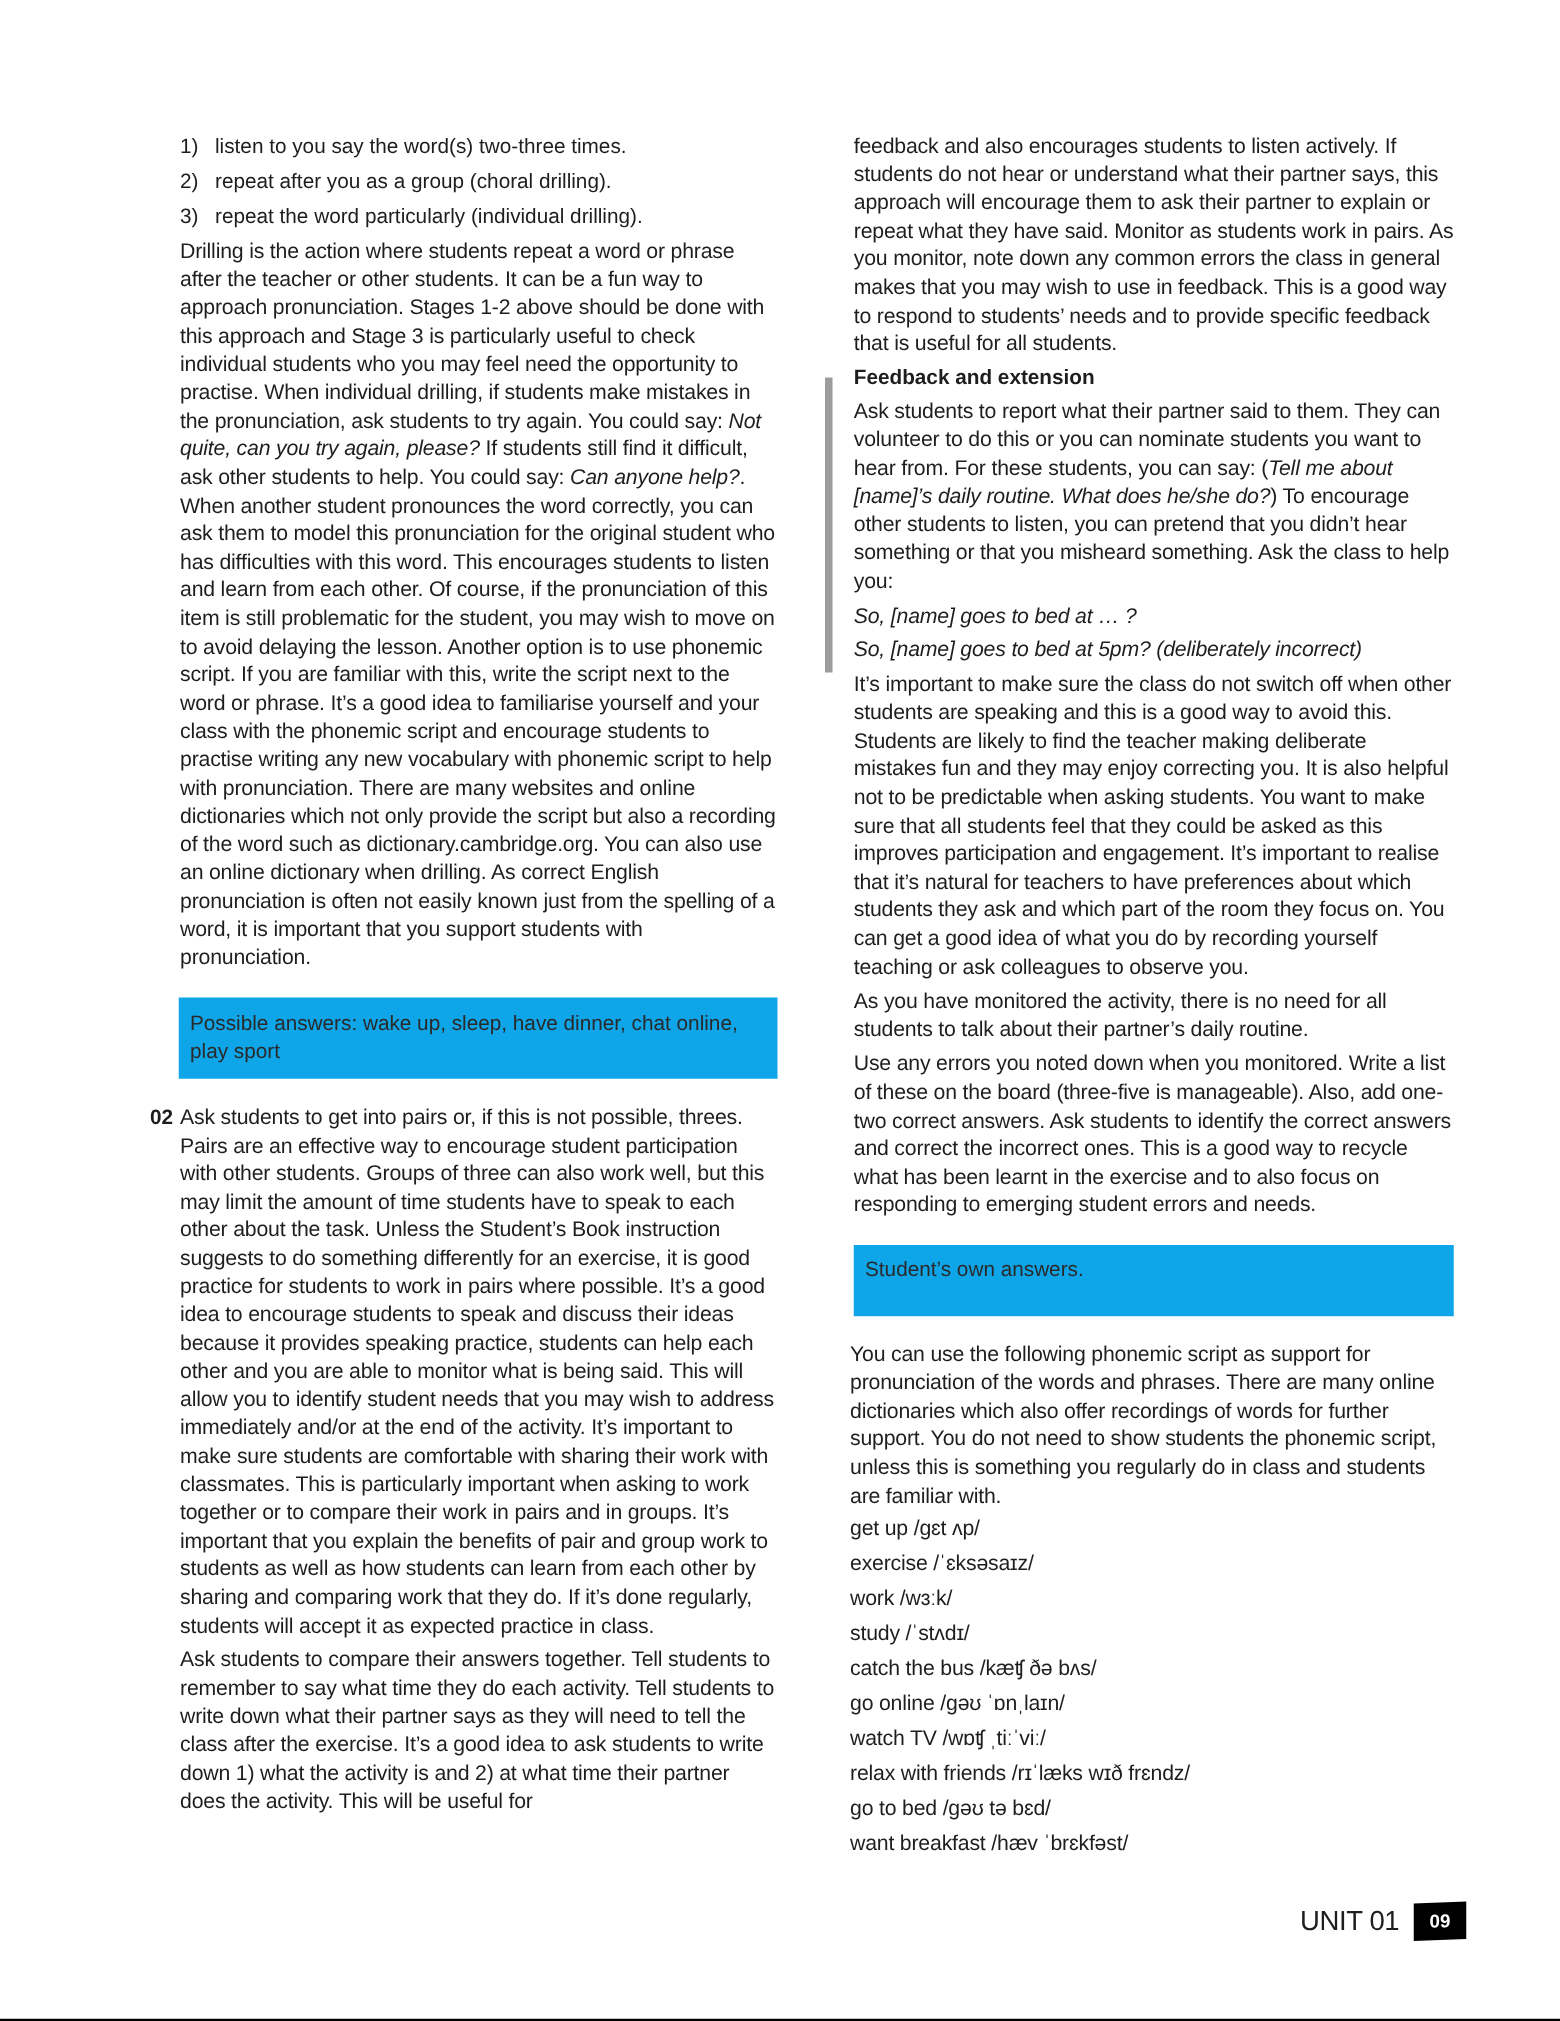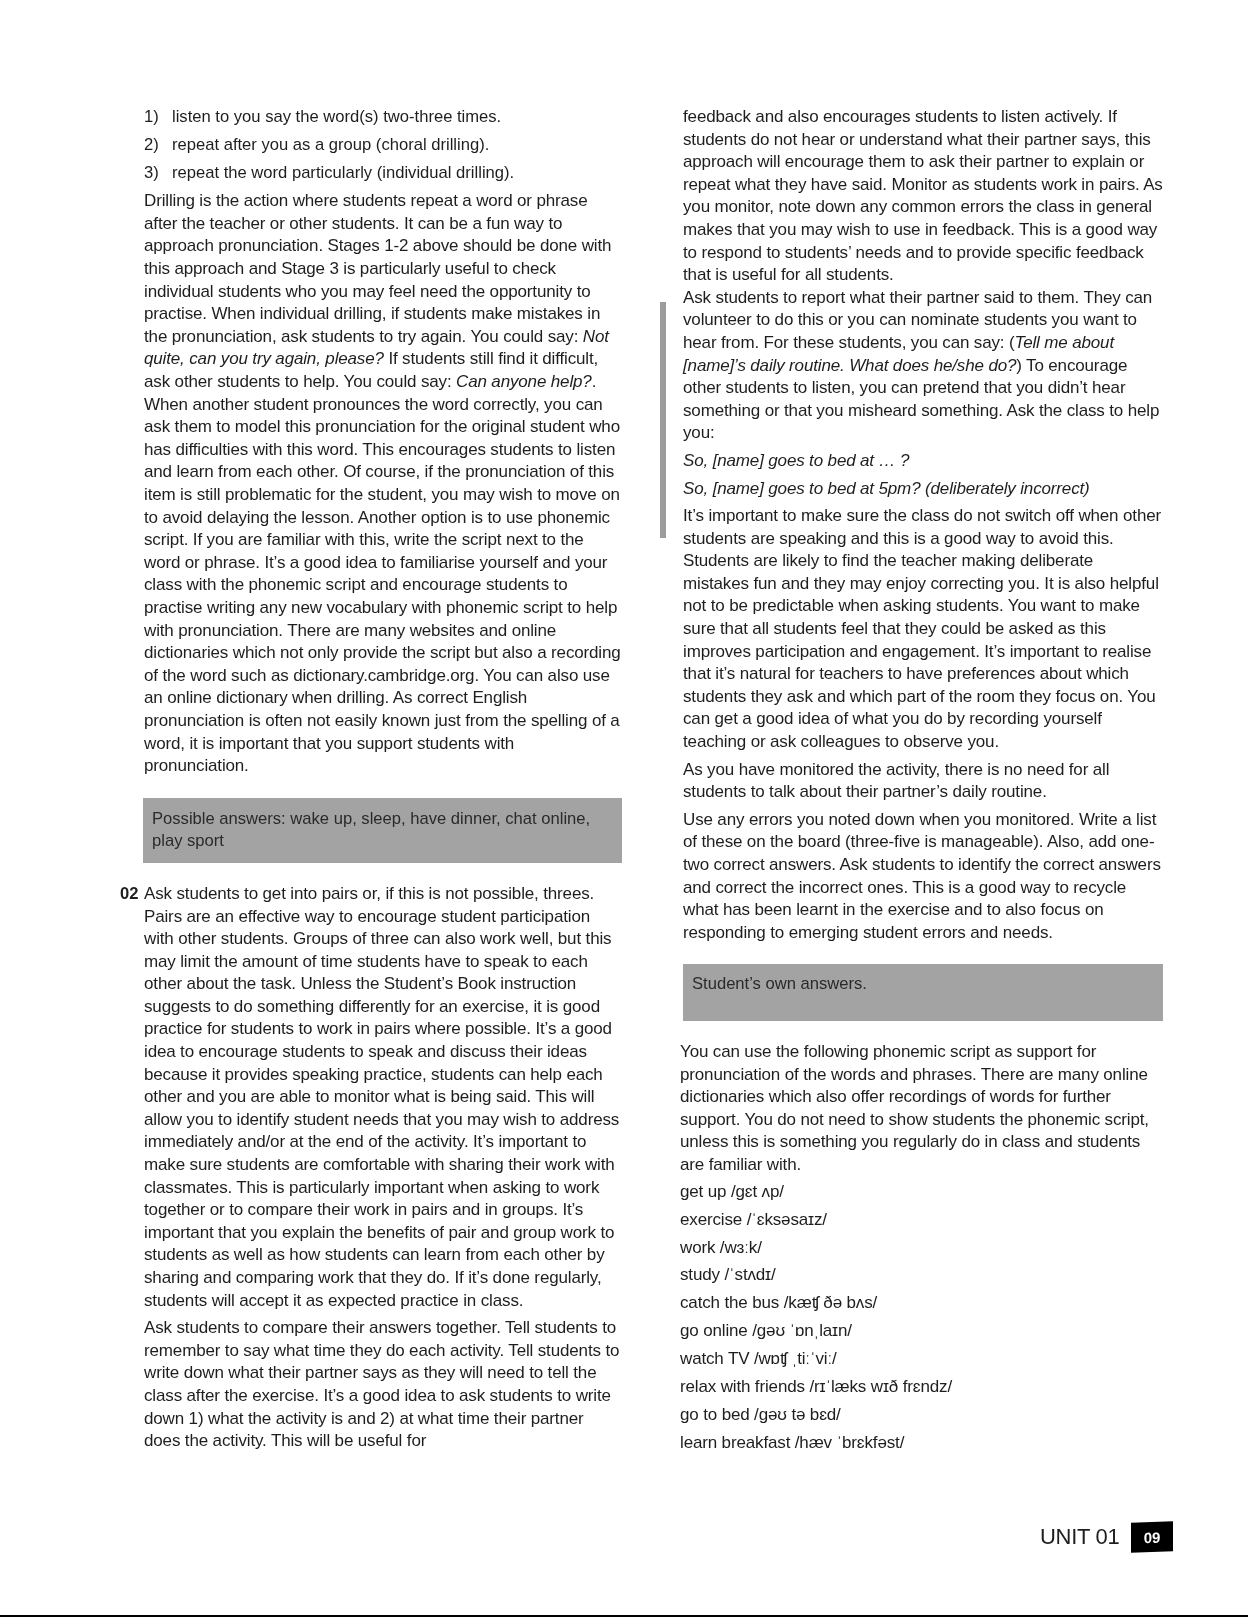--- a/index.html
+++ b/index.html
@@ -10,21 +10,21 @@
   }
   .col { position: absolute; top: 106px; }
   .col-left { left: 144px; width: 478px; }
   .col-right { left: 683px; width: 480px; }
   p, .line { margin: 0; font-size: 17px; line-height: 22.6px; letter-spacing: -0.15px; }
   .numlist { margin: 0 0 4px 0; padding: 0; list-style: none; }
   .numlist li { font-size: 16.6px; line-height: 22.6px; margin-bottom: 5.5px; display: flex; }
   .numlist .n { width: 28px; flex: none; }
   .gap { margin-top: 5px; }
   .answer-box {
-    background: #a3a3a3; padding: 10px 10px 10px 9px; margin: 20px 0 20px -1px;
+    background: #0ea5e9; padding: 10px 10px 10px 9px; margin: 20px 0 20px -1px;
     font-size: 16.6px; line-height: 22.6px; color: #2a2a2a;
   }
   .answer-box.right { margin-left: 0; padding-top: 9px; padding-bottom: 25px; }
   .item { position: relative; }
   .item-num { position: absolute; left: -24px; top: 0; font-weight: bold; font-size: 16.6px; line-height: 22.6px; }
   .section-bar { position: absolute; left: 660px; top: 302px; width: 6px; height: 236px; background: #9c9c9c; }
   h3 { margin: 4px 0 5px 0; font-size: 16.6px; line-height: 22.6px; font-weight: bold; }
   em { font-style: italic; }
   .phon { margin: 4px 0 0 -3px; }
   .phon .line { margin-bottom: 5.4px; }
@@ -64,20 +64,21 @@
     <p>Ask students to get into pairs or, if this is not possible, threes. Pairs are an effective way to encourage student participation with other students. Groups of three can also work well, but this may limit the amount of time students have to speak to each other about the task. Unless the Student’s Book instruction suggests to do something differently for an exercise, it is good practice for students to work in pairs where possible. It’s a good idea to encourage students to speak and discuss their ideas because it provides speaking practice, students can help each other and you are able to monitor what is being said. This will allow you to identify student needs that you may wish to address immediately and/or at the end of the activity. It’s important to make sure students are comfortable with sharing their work with classmates. This is particularly important when asking to work together or to compare their work in pairs and in groups. It’s important that you explain the benefits of pair and group work to students as well as how students can learn from each other by sharing and comparing work that they do. If it’s done regularly, students will accept it as expected practice in class.</p>
     <p class="gap">Ask students to compare their answers together. Tell students to remember to say what time they do each activity. Tell students to write down what their partner says as they will need to tell the class after the exercise. It’s a good idea to ask students to write down 1) what the activity is and 2) at what time their partner does the activity. This will be useful for</p>
   </div>
 </div>
 
 <div class="section-bar"></div>
 
 <div class="col col-right">
   <p>feedback and also encourages students to listen actively. If students do not hear or understand what their partner says, this approach will encourage them to ask their partner to explain or repeat what they have said. Monitor as students work in pairs. As you monitor, note down any common errors the class in general makes that you may wish to use in feedback. This is a good way to respond to students’ needs and to provide specific feedback that is useful for all students.</p>
 
+  <h3>Feedback and extension</h3>
   <p><span>Ask students to report what their partner said to them. They can volunteer to do this or you can nominate students you want to hear from. For these students, you can say: (</span><em>Tell me about [name]’s daily routine. What does he/she do?</em><span>) To encourage other students to listen, you can pretend that you didn’t hear something or that you misheard something. Ask the class to help you:</span></p>
   <p class="gap"><em>So, [name] goes to bed at … ?</em></p>
   <p class="gap"><em>So, [name] goes to bed at 5pm? (deliberately incorrect)</em></p>
 
   <p class="gap">It’s important to make sure the class do not switch off when other students are speaking and this is a good way to avoid this. Students are likely to find the teacher making deliberate mistakes fun and they may enjoy correcting you. It is also helpful not to be predictable when asking students. You want to make sure that all students feel that they could be asked as this improves participation and engagement. It’s important to realise that it’s natural for teachers to have preferences about which students they ask and which part of the room they focus on. You can get a good idea of what you do by recording yourself teaching or ask colleagues to observe you.</p>
   <p class="gap">As you have monitored the activity, there is no need for all students to talk about their partner’s daily routine.</p>
   <p class="gap">Use any errors you noted down when you monitored. Write a list of these on the board (three-five is manageable). Also, add one-two correct answers. Ask students to identify the correct answers and correct the incorrect ones. This is a good way to recycle what has been learnt in the exercise and to also focus on responding to emerging student errors and needs.</p>
 
   <div class="answer-box right">Student’s own answers.</div>
 
@@ -85,21 +86,21 @@
   <div class="phon">
     <div class="line">get up /gɛt ʌp/</div>
     <div class="line">exercise /ˈɛksəsaɪz/</div>
     <div class="line">work /wɜːk/</div>
     <div class="line">study /ˈstʌdɪ/</div>
     <div class="line">catch the bus /kæʧ ðə bʌs/</div>
     <div class="line">go online /gəʊ ˈɒnˌlaɪn/</div>
     <div class="line">watch TV /wɒʧ ˌtiːˈviː/</div>
     <div class="line">relax with friends /rɪˈlæks wɪð frɛndz/</div>
     <div class="line">go to bed /gəʊ tə bɛd/</div>
-    <div class="line">learn breakfast /hæv ˈbrɛkfəst/</div>
+    <div class="line">want breakfast /hæv ˈbrɛkfəst/</div>
   </div>
 </div>
 
 <div class="footer">
   <span class="unit-label">UNIT 01</span>
   <span class="page-num">09</span>
 </div>
 
 <div class="bottom-rule"></div>
 

